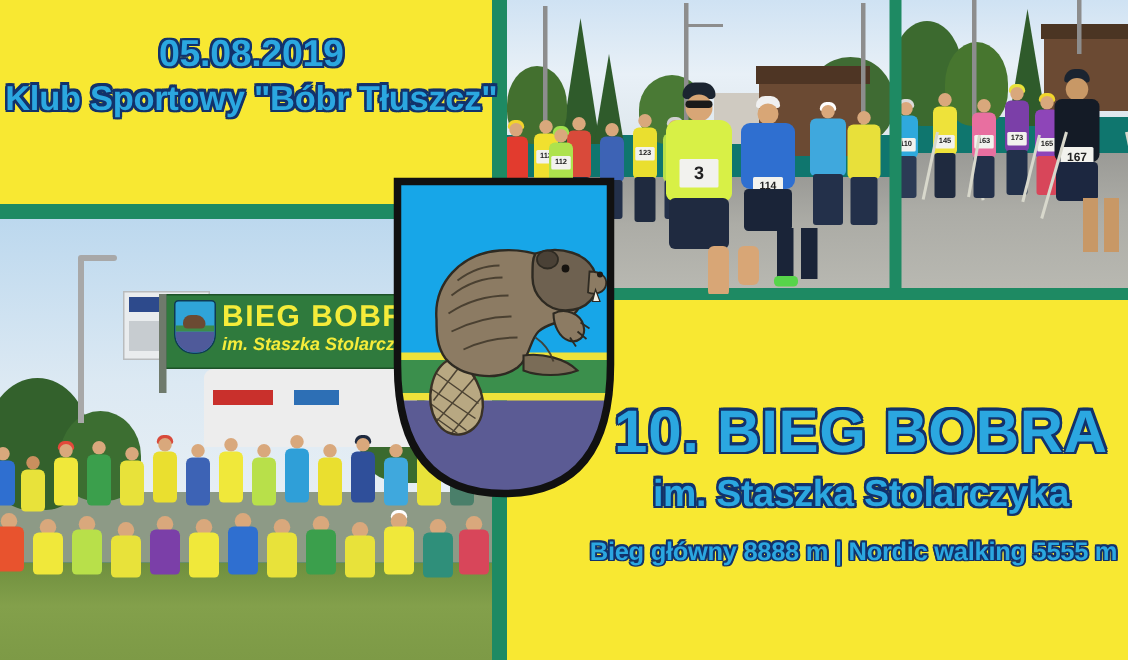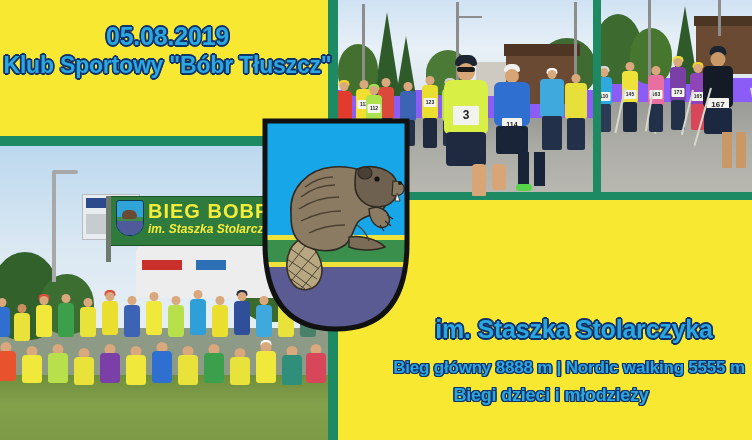--- a/index.html
+++ b/index.html
@@ -5,21 +5,21 @@
 <style>
   html,body{margin:0;padding:0;}
   body{
     width:752px;height:440px;overflow:hidden;
     background:#F8E832;
     font-family:"Liberation Sans", sans-serif;
   }
   .poster{position:relative;width:752px;height:440px;background:#F8E832;overflow:hidden;}
 
   
-  .photo{position:absolute;overflow:hidden;background:#8b5cf6;}
+  .photo{position:absolute;overflow:hidden;background:#0f766e;}
   .photo .sky{position:absolute;left:0;top:0;width:100%;height:46%;
       background:linear-gradient(#cfe2f3 0%,#e8f0f7 55%,#dfe8ee 100%);}
   .photo .trees{position:absolute;left:0;top:8%;width:100%;height:42%;}
   .photo .road{position:absolute;left:0;bottom:0;width:100%;height:40%;
       background:linear-gradient(#9a9a96 0%,#acaca6 40%,#b9b9b2 100%);}
   .photo .grass{position:absolute;left:0;bottom:0;width:100%;height:26%;
       background:linear-gradient(#6f8f3e 0%,#83a04b 45%,#7d9a46 100%);}
 
   
   .tree{position:absolute;bottom:0;background:#3f6b33;border-radius:50% 50% 42% 42%;}
@@ -478,17 +478,17 @@
         </g>
       </g>
     </g>
 
     <path d="M4,4 H146 V126 Q146,212 75,212 Q4,212 4,126 Z" fill="none" stroke="#111111" stroke-width="5"></path>
   </svg>
 
   <div class="hdr" id="hdr-date">05.08.2019</div>
   <div class="hdr" id="hdr-club">Klub Sportowy "Bóbr Tłuszcz"</div>
 
+  <div class="hdr" id="title-main">10. BIEG BOBRA</div>
   <div class="hdr" id="title-sub">im. Staszka Stolarczyka</div>
   <div class="hdr" id="title-l1">Bieg główny 8888 m | Nordic walking 5555 m</div>
-  <div class="hdr" id="title-l2">Biegi dzieci i młodzieży</div>
 
 </div>
 
 </body></html>

